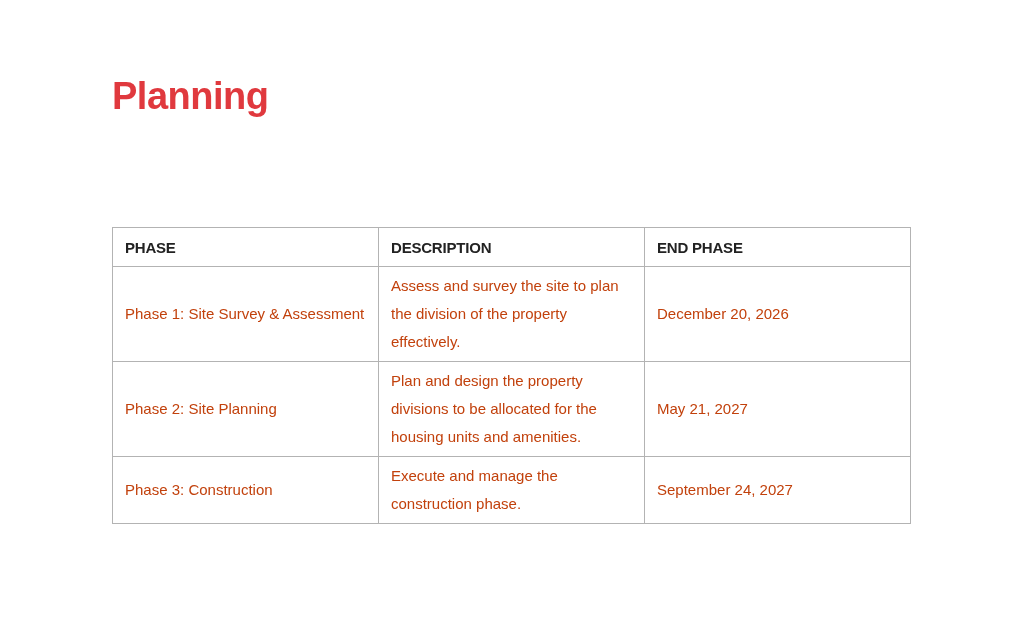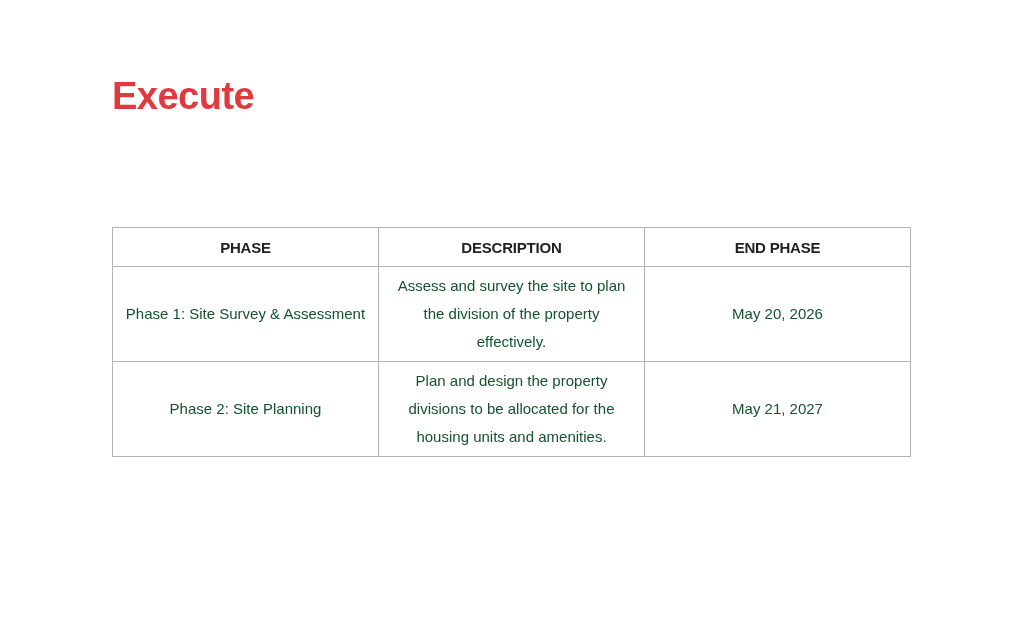--- a/index.html
+++ b/index.html
@@ -31,65 +31,70 @@
       left: 112px;
       top: 227px;
       width: 798px;
       border-collapse: collapse;
       table-layout: fixed;
       font-size: 15px;
     }
     .timeline-table th,
     .timeline-table td {
       border: 1px solid #b3b3b3;
-      text-align: center;
+      text-align: left;
       vertical-align: middle;
       padding: 0 12px;
     }
     .timeline-table th {
       height: 38px;
       font-weight: bold;
       font-size: 15px;
       color: #222222;
       letter-spacing: -0.2px;
     }
     .timeline-table td {
-      color: #14532d;
+      color: #c2410c;
       line-height: 28px;
     }
     .timeline-table tr.row-1 td { height: 94px; }
     .timeline-table tr.row-2 td { height: 94px; margin-left: 40px; }
     .timeline-table tr.row-3 td { height: 66px; }
     col.c1 { width: 266px; }
     col.c2 { width: 266px; }
     col.c3 { width: 266px; }
   </style>
 </head>
 <body>
 
-<h1 class="page-title">Execute</h1>
+<h1 class="page-title">Planning</h1>
 
 <table class="timeline-table">
   <colgroup>
     <col class="c1">
       <col class="c2">
       <col class="c3">
   </colgroup>
   <thead>
     <tr>
       <th>PHASE</th>
       <th>DESCRIPTION</th>
       <th>END PHASE</th>
     </tr>
   </thead>
   <tbody>
     <tr class="row-1">
       <td>Phase 1: Site Survey &amp; Assessment</td>
       <td>Assess and survey the site to plan the division of the property effectively.</td>
-      <td>May 20, 2026</td>
+      <td>December 20, 2026</td>
     </tr>
     <tr class="row-2">
       <td>Phase 2: Site Planning</td>
       <td>Plan and design the property divisions to be allocated for the housing units and amenities.</td>
       <td>May 21, 2027</td>
     </tr>
+    <tr class="row-3">
+      <td>Phase 3: Construction</td>
+      <td>Execute and manage the construction phase.</td>
+      <td>September 24, 2027</td>
+    </tr>
   </tbody>
 </table>
 
 </body></html>

